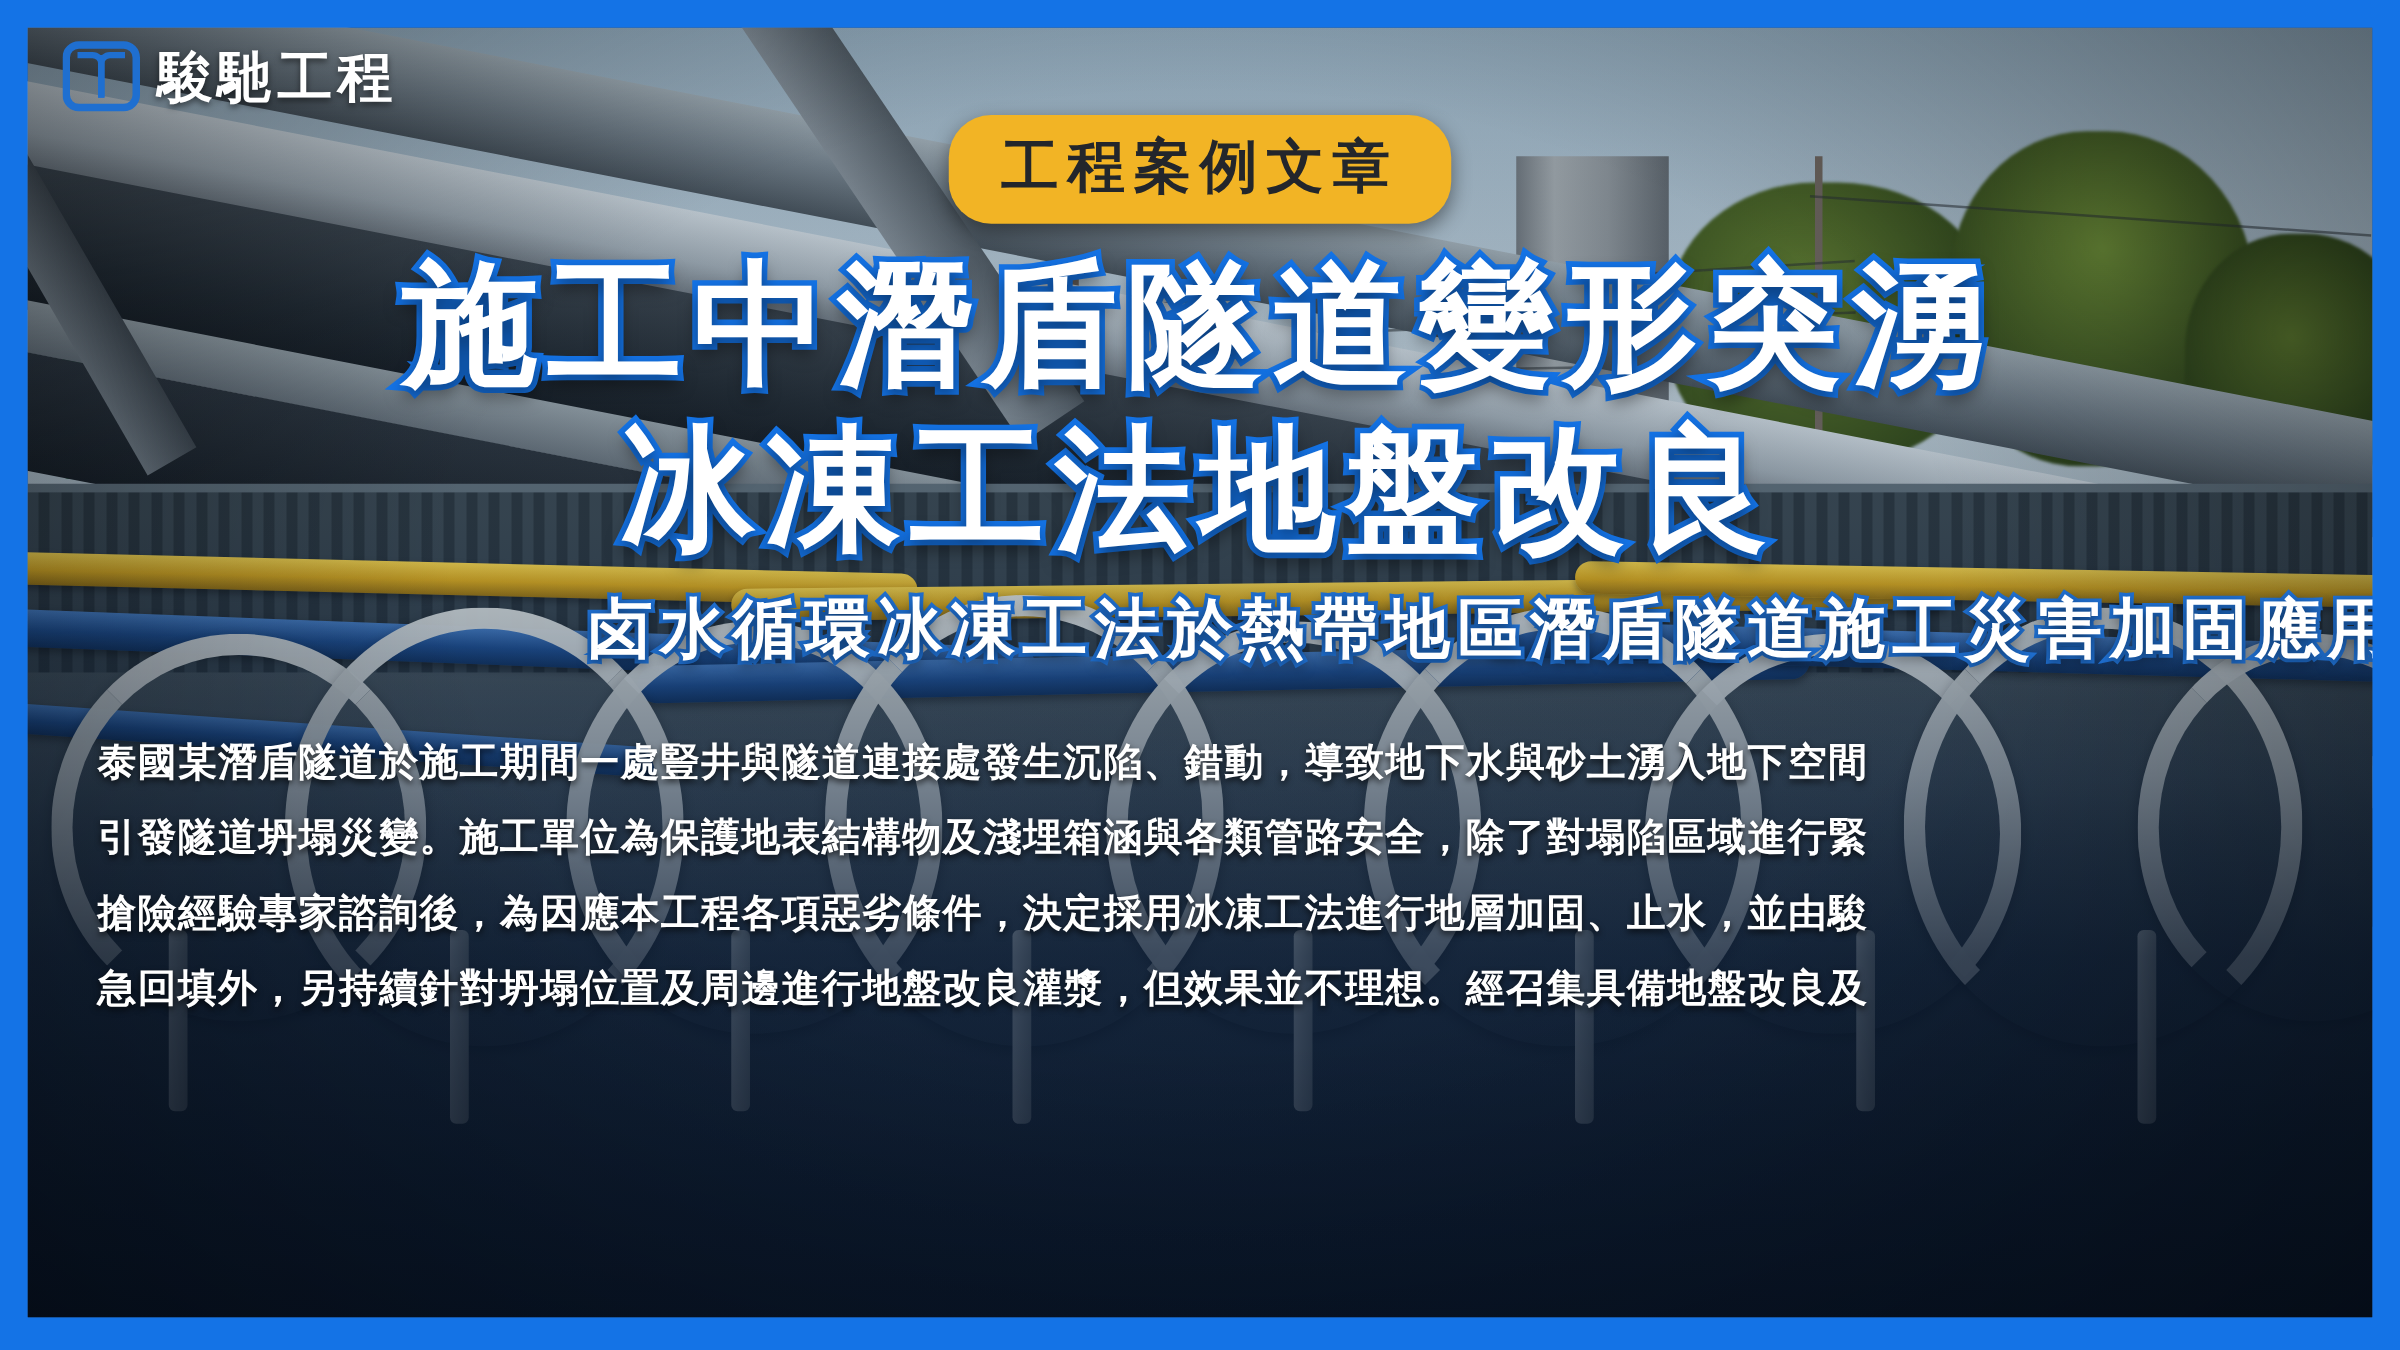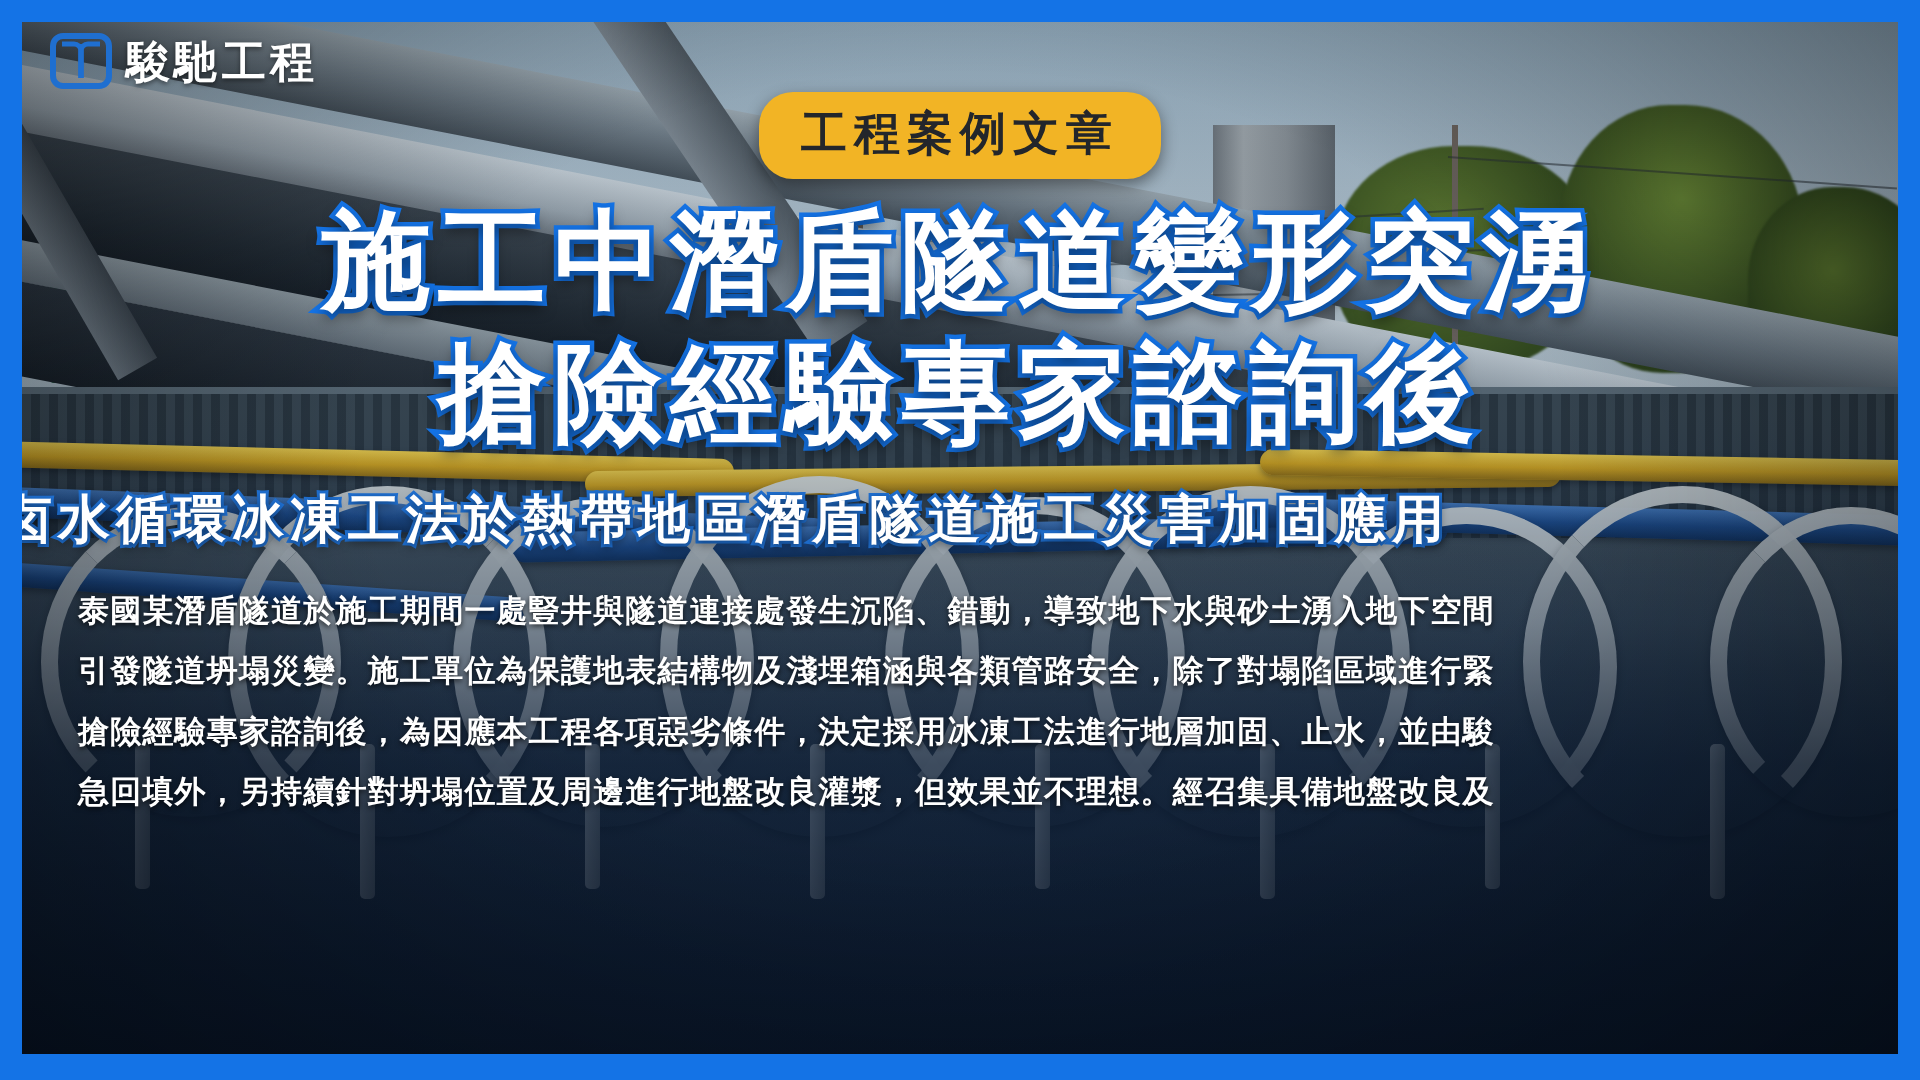--- a/index.html
+++ b/index.html
@@ -186,21 +186,21 @@
     letter-spacing:8px; color:#ffffff;
     font-family:"DejaVu Sans","Liberation Sans",sans-serif;
     -webkit-text-stroke:9px #1473e6;
     paint-order:stroke fill;
     text-shadow:0 7px 14px rgba(0,0,0,.5);
     white-space:nowrap;
     text-align:center;
   }
 
   .subtitle{
-    position:absolute; left:0; right:0; top:485px; text-align:left;
+    position:absolute; left:0; right:0; top:469px; text-align:right;
     font-size:52px; font-weight:bold; letter-spacing:6px; color:#ffffff;
     font-family:"DejaVu Sans","Liberation Sans",sans-serif;
     -webkit-text-stroke:6px #1f6fd0;
     paint-order:stroke fill;
     text-shadow:0 4px 10px rgba(0,0,0,.55);
     white-space:nowrap;
   }
 
   
   .body-text{
@@ -296,21 +296,21 @@
           <path d="M50 14 h-12 a7 7 0 0 0 -7 7 v27" fill="none" stroke="#1f6fd0" stroke-width="5"></path>
         </svg>
       </span>
       <span class="logo-text">駿馳工程</span>
     </div>
 
     <div class="badge">工程案例文章</div>
 
     <div class="title-wrap">
       <div class="title-line">施工中潛盾隧道變形突湧</div>
-      <div class="title-line">搶險經驗專家諮詢後</div>
+      <div class="title-line">冰凍工法地盤改良</div>
     </div>
 
     <div class="subtitle">卤水循環冰凍工法於熱帶地區潛盾隧道施工災害加固應用</div>
 
     <div class="body-text">
       <span class="body-line">泰國某潛盾隧道於施工期間一處豎井與隧道連接處發生沉陷、錯動，導致地下水與砂土湧入地下空間</span>
       <span class="body-line">引發隧道坍塌災變。施工單位為保護地表結構物及淺埋箱涵與各類管路安全，除了對塌陷區域進行緊</span>
       <span class="body-line">搶險經驗專家諮詢後，為因應本工程各項惡劣條件，決定採用冰凍工法進行地層加固、止水，並由駿</span>
       <span class="body-line">急回填外，另持續針對坍塌位置及周邊進行地盤改良灌漿，但效果並不理想。經召集具備地盤改良及</span>
     </div>

